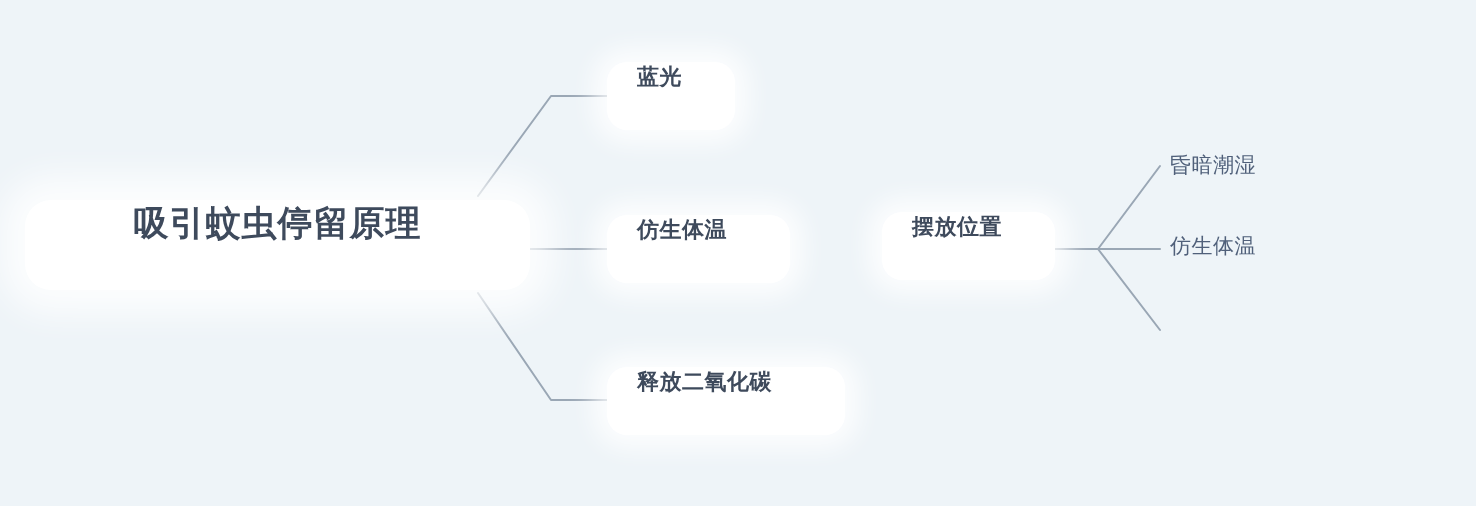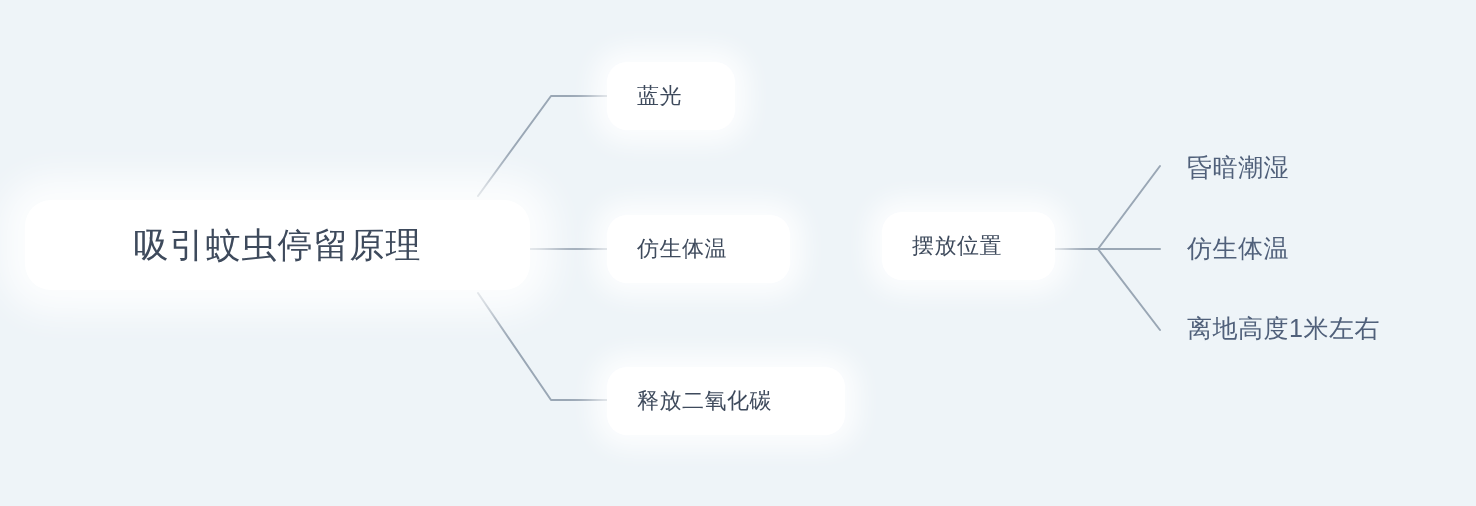--- a/index.html
+++ b/index.html
@@ -25,26 +25,25 @@
     left: 0;
     top: 0;
     width: 1476px;
     height: 506px;
     pointer-events: none;
   }
   
   .node {
     position: absolute;
     display: flex;
-    align-items: center;
     box-sizing: border-box;
     background: #ffffff;
     border-radius: 22px;
     color: #3e4a5c;
-    font-weight: normal;
+    font-weight: bold;
     white-space: nowrap;
     box-shadow: 0 0 26px 16px rgba(255,255,255,0.78);
   }
   .node.root {
     left: 25px;
     top: 200px;
     width: 505px;
     height: 90px;
     border-radius: 26px;
     font-size: 35px;
@@ -62,25 +61,24 @@
   }
   .node.n-blue   { left: 607px; top: 62px;  width: 128px; }
   .node.n-temp   { left: 607px; top: 215px; width: 183px; }
   .node.n-co2    { left: 607px; top: 367px; width: 238px; }
   .node.n-place  { left: 882px; top: 212px; width: 173px; }
 
   
   .leaf {
     position: absolute;
     color: #50607a;
-    font-size: 25px;
+    font-size: 21px;
     font-weight: normal;
     white-space: nowrap;
     letter-spacing: 0.5px;
-    margin-left: 17px;
   }
   .leaf.l-dark { left: 1170px; top: 151px; }
   .leaf.l-none { left: 1170px; top: 232px; }
   .leaf.l-high { left: 1170px; top: 312px; }
 </style>
 </head>
 <body>
 
 <div id="mindmap">
 
@@ -118,15 +116,14 @@
   <div class="node branch n-co2">
     <span>释放二氧化碳</span>
   </div>
 
   <div class="node branch n-place">
     <span>摆放位置</span>
   </div>
 
   <div class="leaf l-dark">昏暗潮湿</div>
   <div class="leaf l-none">仿生体温</div>
-  <div class="leaf l-high">离地高度1米左右</div>
 
 </div>
 
 </body></html>

